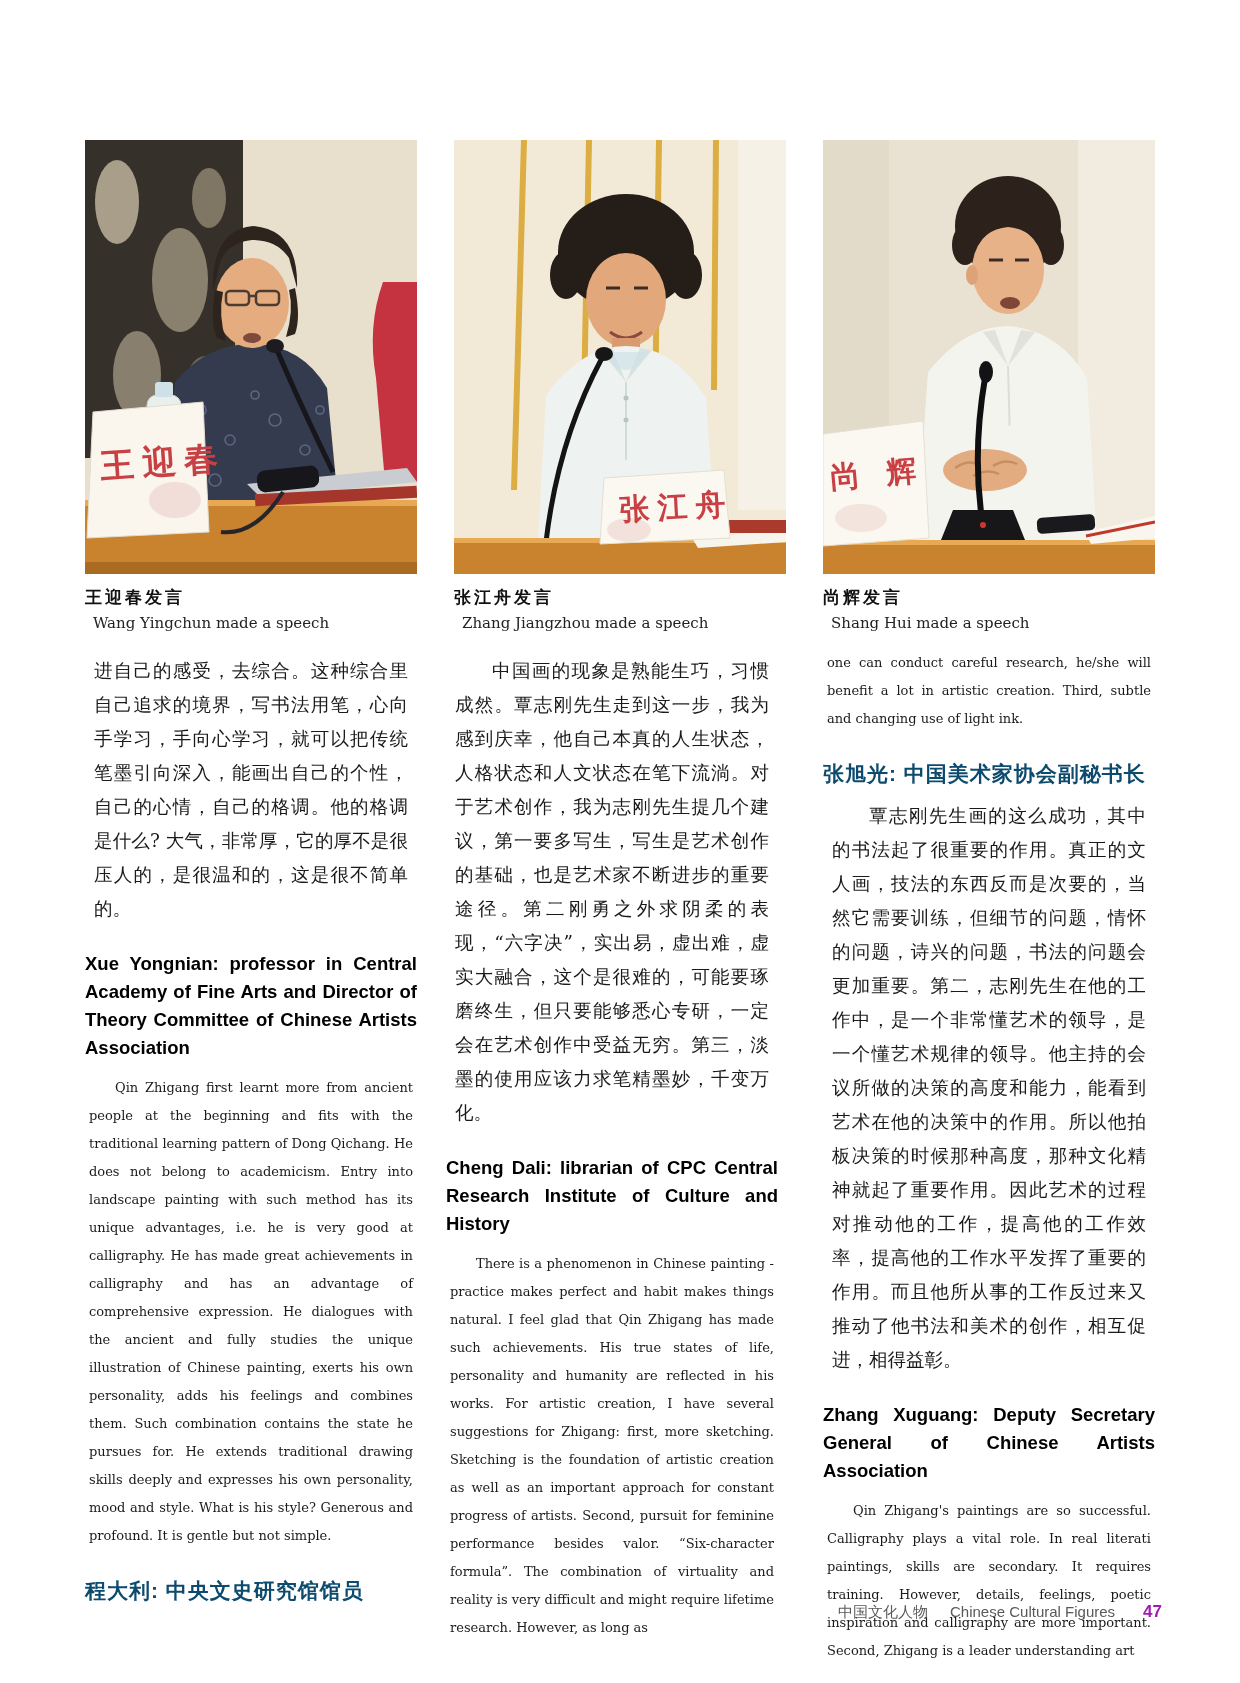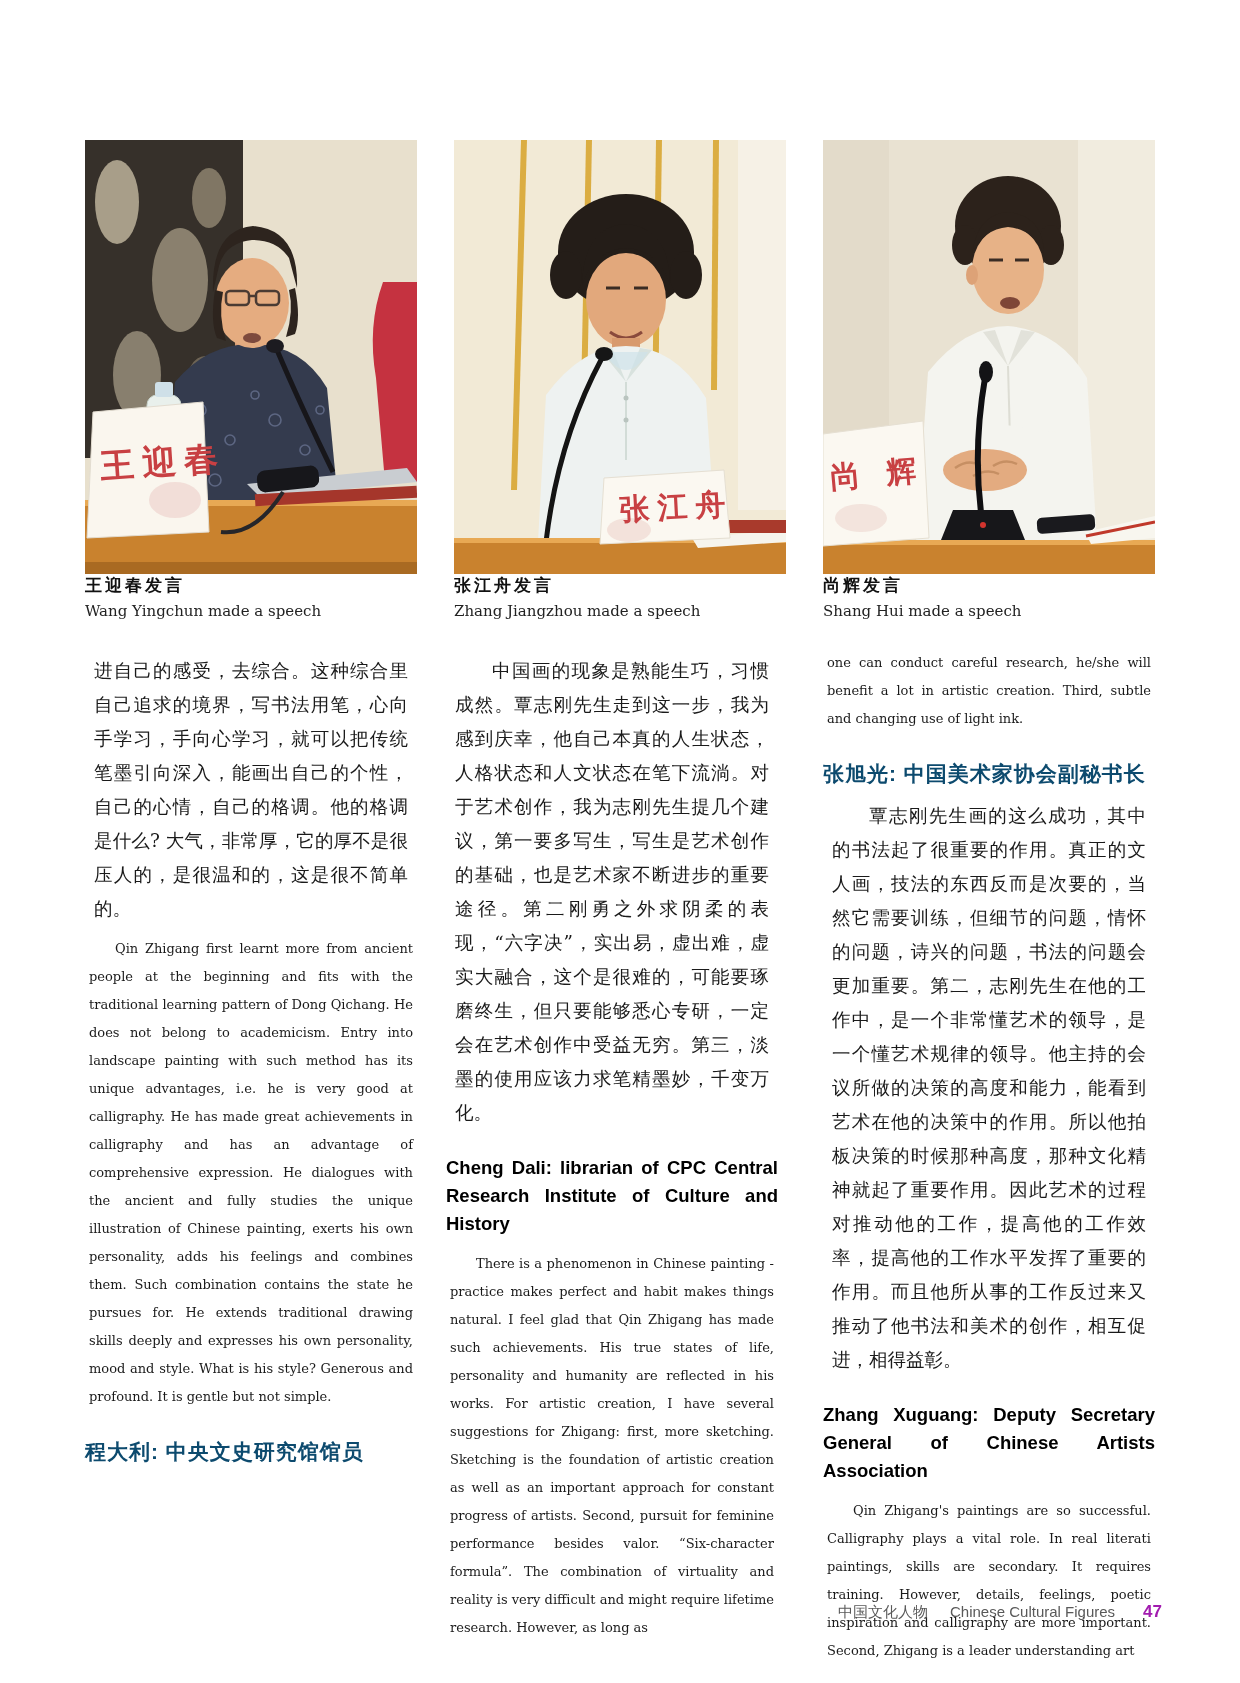--- a/index.html
+++ b/index.html
@@ -12,30 +12,32 @@
     font-family:"DejaVu Serif", serif;
     color:#1a1a1a;
   }
   
   .figure{position:absolute;top:140px;width:332px;}
   #fig-1{left:85px;}
   #fig-2{left:454px;}
   #fig-3{left:823px;}
   .photo{display:block;width:332px;height:434px;}
   .caption-zh{
+    margin-top:12px;
     font-family:"DejaVu Serif", serif;
     font-weight:bold;
     font-size:17px;
     letter-spacing:3px;
     color:#111;
   }
   .caption-en{
     margin-top:5px;
     font-size:15px;
     color:#222;
+    margin-left:8px;
   }
   
   .col{position:absolute;top:645px;width:332px;text-align:justify;}
   #col-1{left:85px;}
   #col-2{left:446px;}
   #col-3{left:823px;}
   p.zh{
     margin:9px;
     font-size:18.5px;
     line-height:34px;
@@ -282,20 +284,21 @@
       </g>
     </svg>
     <figcaption>
       <div class="caption-zh">尚辉发言</div>
       <div class="caption-en">Shang Hui made a speech</div>
     </figcaption>
   </figure>
 
   <div class="col" id="col-1">
     <p class="zh">进自己的感受，去综合。这种综合里自己追求的境界，写书法用笔，心向手学习，手向心学习，就可以把传统笔墨引向深入，能画出自己的个性，自己的心情，自己的格调。他的格调是什么? 大气，非常厚，它的厚不是很压人的，是很温和的，这是很不简单的。</p>
+    <h3 class="h-en">Xue Yongnian: professor in Central Academy of Fine Arts and Director of Theory Committee of Chinese Artists Association</h3>
     <p class="en indent">Qin Zhigang first learnt more from ancient people at the beginning and fits with the traditional learning pattern of Dong Qichang. He does not belong to academicism. Entry into landscape painting with such method has its unique advantages, i.e. he is very good at calligraphy. He has made great achievements in calligraphy and has an advantage of comprehensive expression. He dialogues with the ancient and fully studies the unique illustration of Chinese painting, exerts his own personality, adds his feelings and combines them. Such combination contains the state he pursues for. He extends traditional drawing skills deeply and expresses his own personality, mood and style. What is his style? Generous and profound. It is gentle but not simple.</p>
     <h3 class="h-zh last">程大利: 中央文史研究馆馆员</h3>
   </div>
 
   <div class="col" id="col-2">
     <p class="zh indent">中国画的现象是熟能生巧，习惯成然。覃志刚先生走到这一步，我为感到庆幸，他自己本真的人生状态，人格状态和人文状态在笔下流淌。对于艺术创作，我为志刚先生提几个建议，第一要多写生，写生是艺术创作的基础，也是艺术家不断进步的重要途径。第二刚勇之外求阴柔的表现，“六字决”，实出易，虚出难，虚实大融合，这个是很难的，可能要琢磨终生，但只要能够悉心专研，一定会在艺术创作中受益无穷。第三，淡墨的使用应该力求笔精墨妙，千变万化。</p>
     <h3 class="h-en">Cheng Dali: librarian of CPC Central Research Institute of Culture and History</h3>
     <p class="en indent">There is a phenomenon in Chinese painting - practice makes perfect and habit makes things natural. I feel glad that Qin Zhigang has made such achievements. His true states of life, personality and humanity are reflected in his works. For artistic creation, I have several suggestions for Zhigang: first, more sketching. Sketching is the foundation of artistic creation as well as an important approach for constant progress of artists. Second, pursuit for feminine performance besides valor. “Six-character formula”. The combination of virtuality and reality is very difficult and might require lifetime research. However, as long as</p>
   </div>
 

